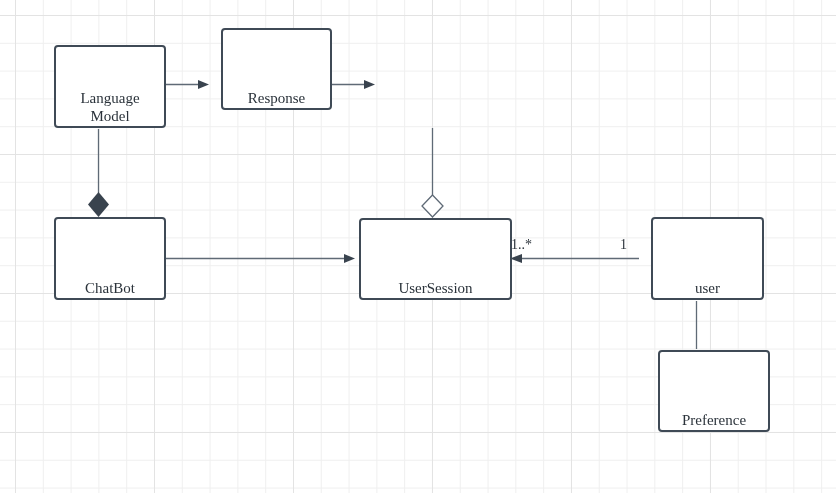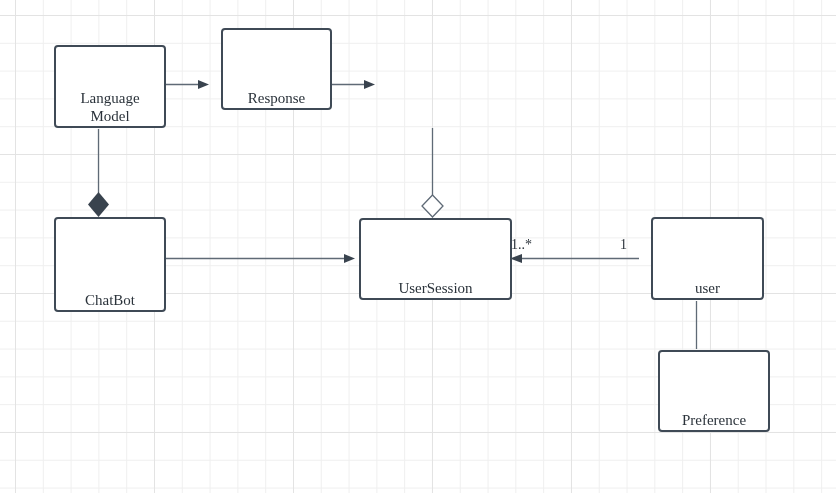--- a/index.html
+++ b/index.html
@@ -60,21 +60,21 @@
     z-index: 3;
     line-height: 1;
   }
   #lbl-mult-target { left: 511px; top: 238px; }
   #lbl-mult-source { left: 620px; top: 238px; }
 
   
   #node-language-model { left: 43px;  top: 45px;  width: 112px; height: 83px; }
   #node-response       { left: 210px; top: 28px;  width: 111px; height: 82px; }
   #node-message        { left: 376px; top: 43px;  width: 111px; height: 84px; }
-  #node-chatbot        { left: 43px;  top: 217px; width: 112px; height: 95px; }
+  #node-chatbot        { left: 43px;  top: 217px; width: 112px; height: 83px; }
   #node-user-session   { left: 348px; top: 218px; width: 153px; height: 82px; }
   #node-user           { left: 640px; top: 217px; width: 113px; height: 83px; }
   #node-preference     { left: 647px; top: 350px; width: 112px; height: 82px; }
 </style>
 </head>
 <body>
 
 <div class="canvas">
 
   <svg class="edge-layer" width="836" height="493" viewBox="0 0 836 493" xmlns="http://www.w3.org/2000/svg">

